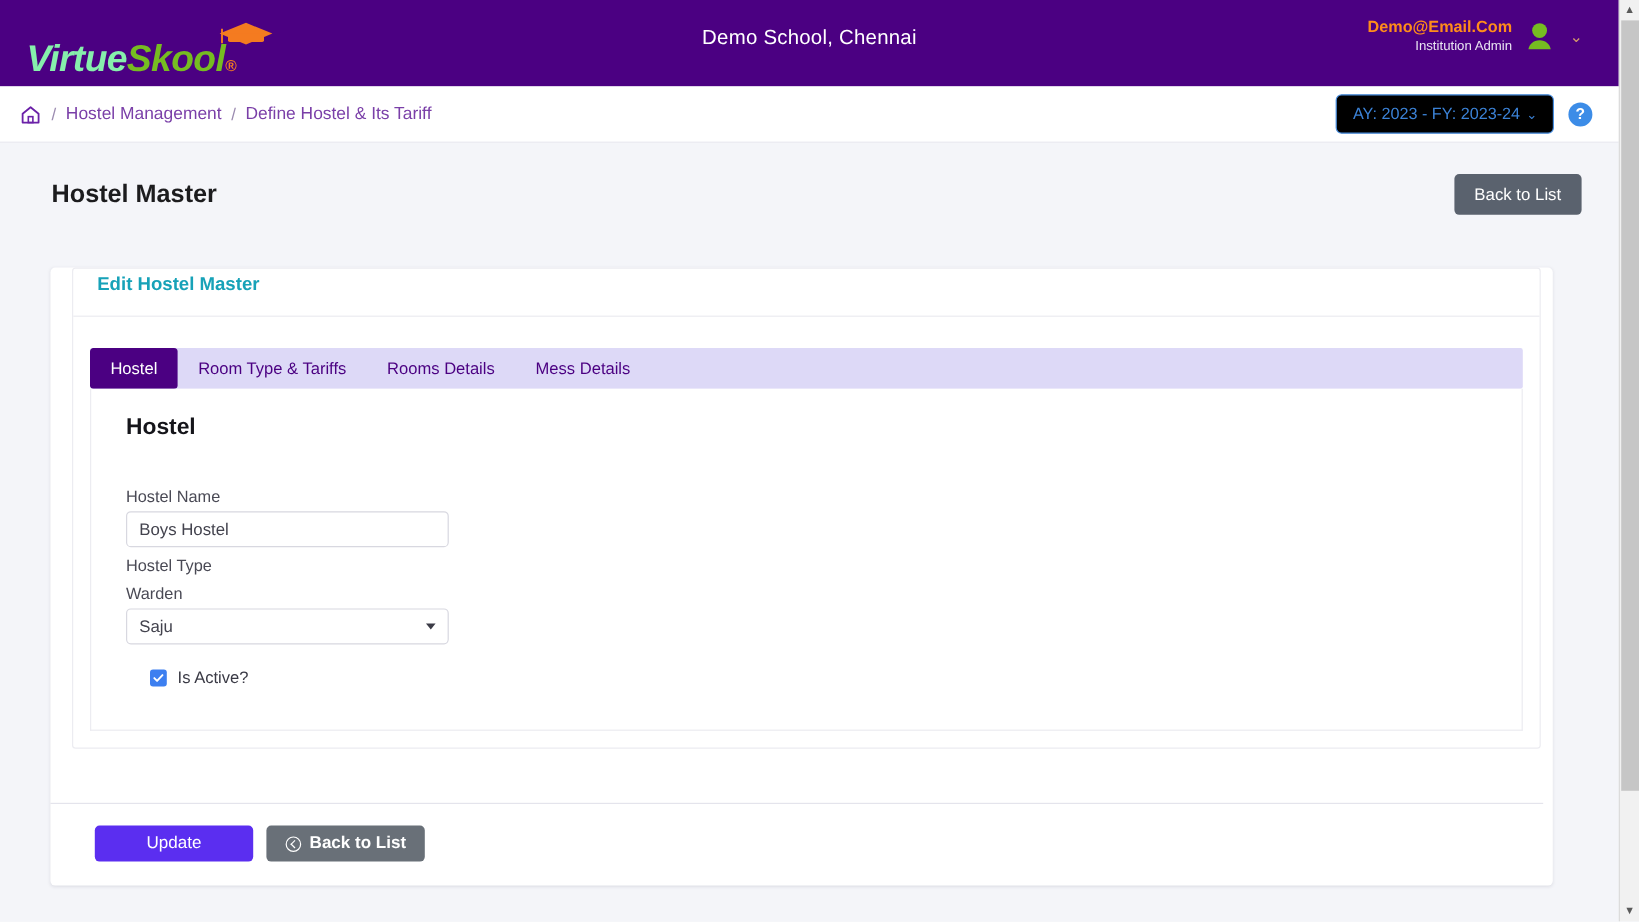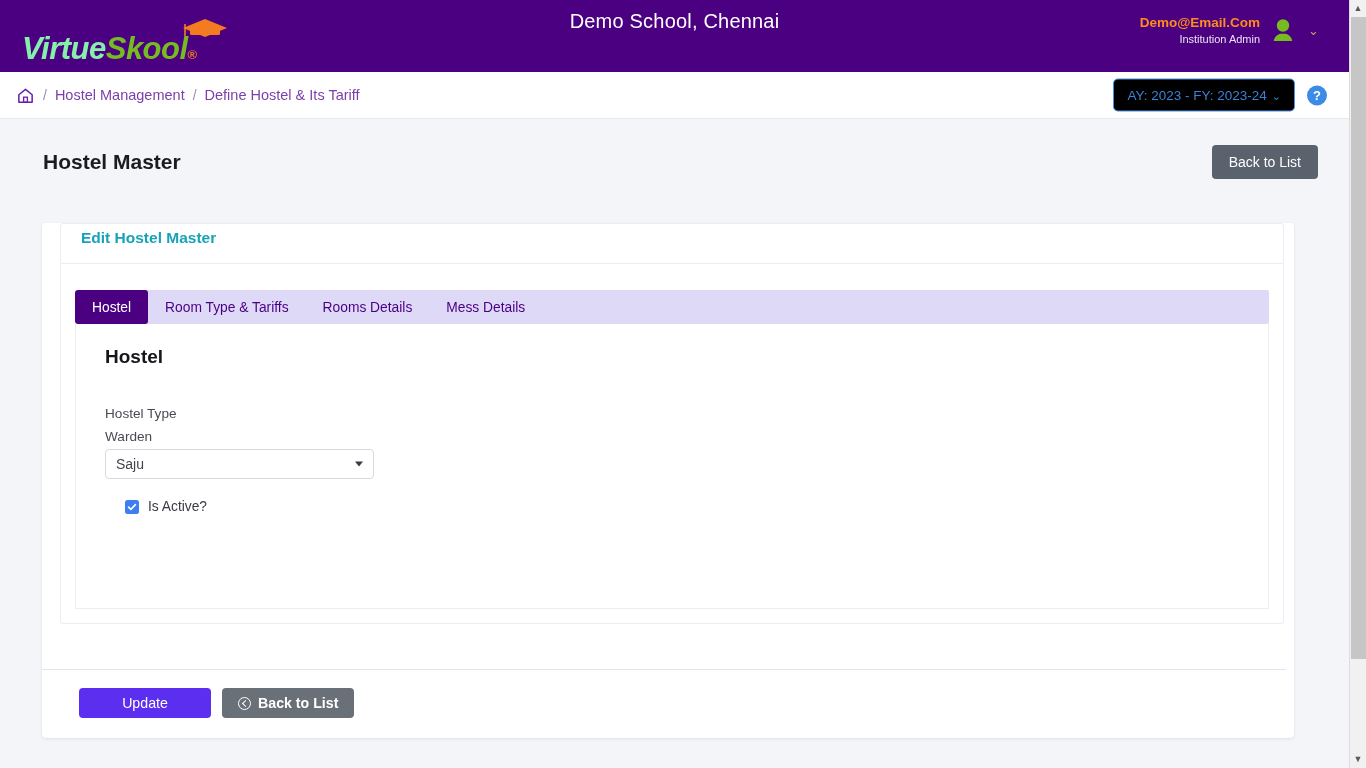--- a/index.html
+++ b/index.html
@@ -59,24 +59,24 @@
   .logo-cap {
     position: absolute;
     left: 155px;
     top: 6px;
     width: 56px;
     height: 26px;
   }
   .school-title {
     position: absolute;
     left: 0; right: 0;
-    top: 10px;
+    top: 22px;
     text-align: center;
     color: #ffffff;
-    font-size: 20px;
+    font-size: 17px;
     letter-spacing: .2px;
   }
   .user-block {
     position: absolute;
     right: 30px;
     top: 14px;
     display: flex;
     align-items: center;
     gap: 10px;
   }
@@ -449,20 +449,24 @@
         <div class="tabbar">
           <div class="tab active">Hostel</div>
           <div class="tab">Room Type &amp; Tariffs</div>
           <div class="tab">Rooms Details</div>
           <div class="tab">Mess Details</div>
         </div>
 
         <div class="form-panel">
           <h2 class="form-heading">Hostel</h2>
 
+          <div class="field">
+            <label class="field-label">Hostel Name</label>
+            <input class="field-input" type="text" value="Boys Hostel" style="">
+          </div>
 
           <div class="field">
             <label class="field-label">Hostel Type</label>
           </div>
 
           <div class="field">
             <label class="field-label">Warden</label>
             <div class="field-select">
               <span>Saju</span>
               <span class="sel-caret"></span>

